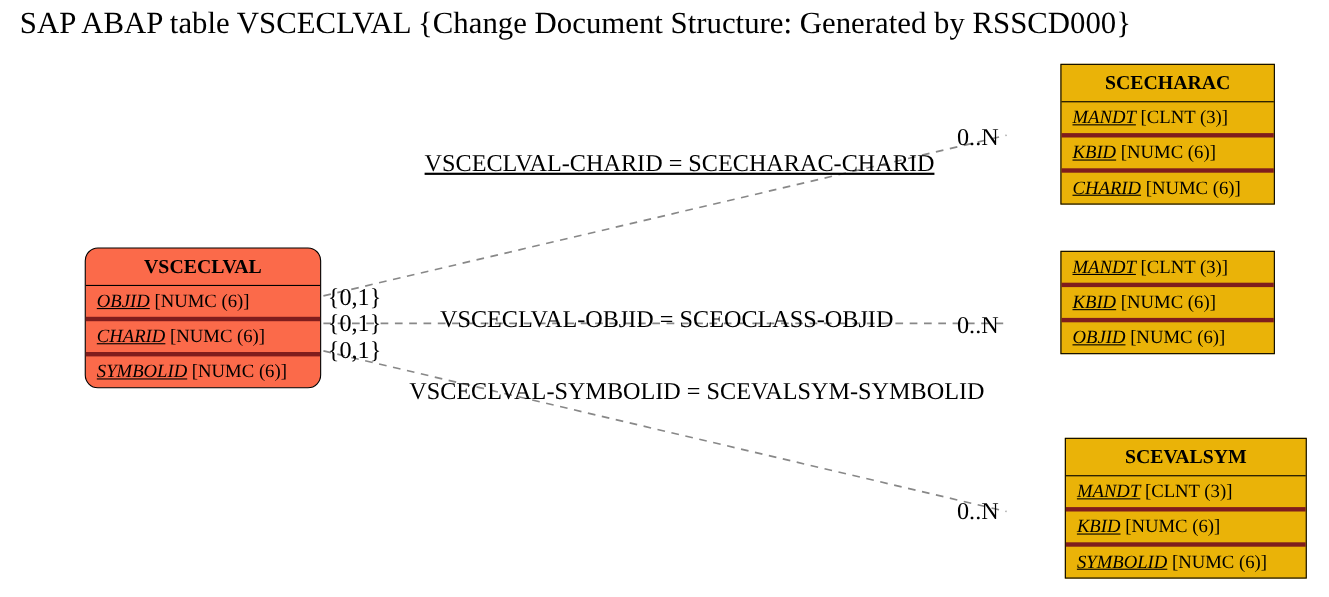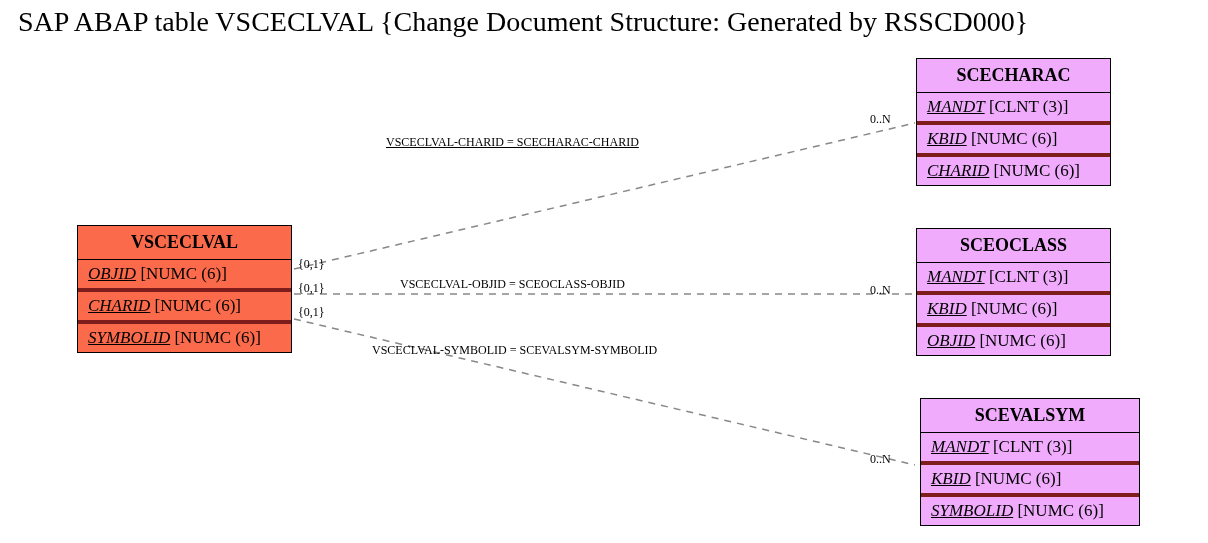--- a/index.html
+++ b/index.html
@@ -46,35 +46,37 @@
   }
   .table .trow:last-child {
     border-bottom: none;
   }
   .table .fname {
     text-decoration: underline;
     font-style: italic;
   }
   .red {
     background: #fb6a4a;
+    border-radius: 12px;
   }
   .green {
-    background: #f0abfc;
+    background: #eab308;
+    margin-left: 48px;
   }
   svg.lines {
     position: absolute;
     left: 0;
     top: 0;
     width: 1208px;
     height: 543px;
     pointer-events: none;
   }
   .label {
     position: absolute;
-    font-size: 12px;
+    font-size: 22px;
     background: transparent;
     white-space: nowrap;
   }
 </style>
 </head>
 <body>
 <div class="canvas">
 
 <div class="title">SAP ABAP table VSCECLVAL {Change Document Structure: Generated by RSSCD000}</div>
 
@@ -110,21 +112,20 @@
     <span class="fname">KBID</span>
     <span>[NUMC (6)]</span>
   </div>
   <div class="trow">
     <span class="fname">CHARID</span>
     <span>[NUMC (6)]</span>
   </div>
 </div>
 
 <div class="table green" style="left:916px; top:228px; width:195px;">
-  <div class="thead">SCEOCLASS</div>
   <div class="trow">
     <span class="fname">MANDT</span>
     <span>[CLNT (3)]</span>
   </div>
   <div class="trow">
     <span class="fname">KBID</span>
     <span>[NUMC (6)]</span>
   </div>
   <div class="trow">
     <span class="fname">OBJID</span>

